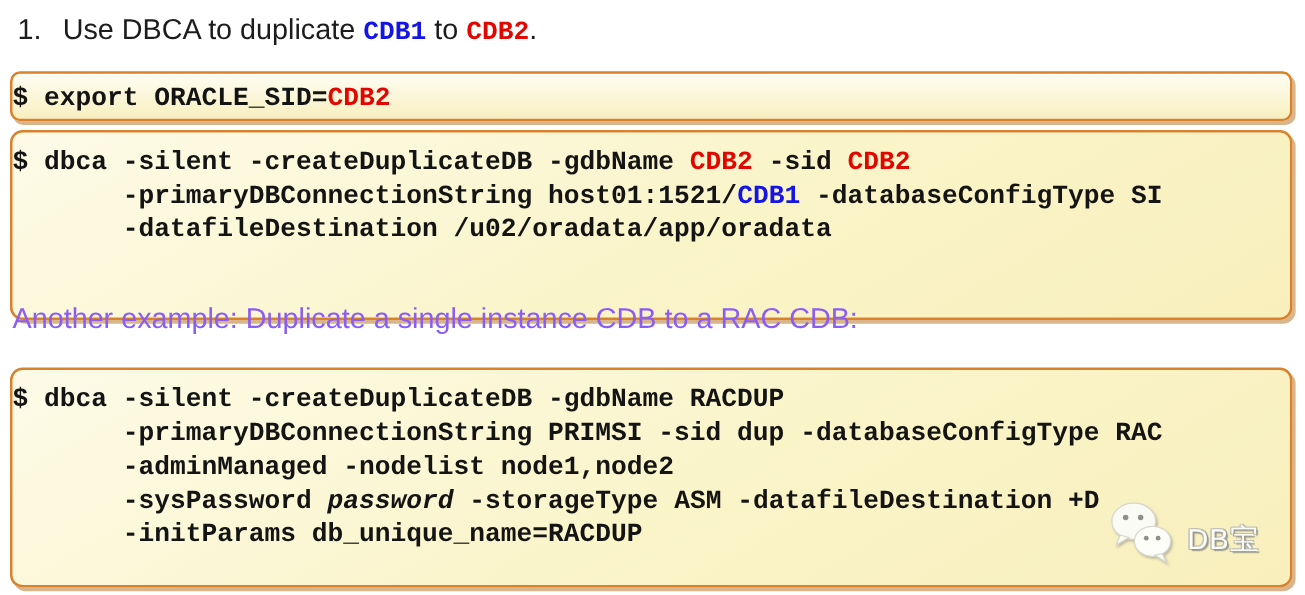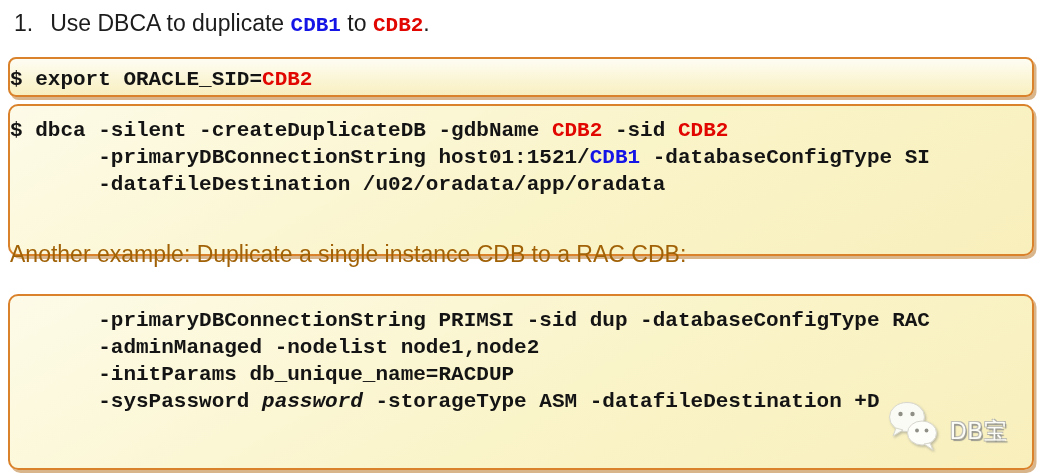--- a/index.html
+++ b/index.html
@@ -21,21 +21,21 @@
   .seg-code-blue {
     font-family:"Liberation Mono", monospace; font-weight:bold;
     color:#1414e6; font-size:21px;
   }
   .seg-code-red {
     font-family:"Liberation Mono", monospace; font-weight:bold;
     color:#e10600; font-size:21px;
   }
   .subheading {
     position:absolute; left:10px; top:241px;
-    font-size:23px; color:#a16207; white-space:nowrap;
+    font-size:23px; color:#8b5cf6; white-space:nowrap;
   }
   
   .code-box {
     position:absolute; left:8px; width:1026px;
     border:2.5px solid #d9822b;
     border-radius:10px;
     box-shadow:2.5px 3px 0 rgba(186,120,44,0.55);
     font-family:"Liberation Mono", monospace;
     font-weight:bold; font-size:21px; color:#141414;
   }
@@ -92,24 +92,25 @@
 
   <div class="code-box box2">
       <div class="code-line"><span class="seg-plain">$ dbca -silent -createDuplicateDB -gdbName </span><span class="seg-red">CDB2</span><span class="seg-plain"> -sid </span><span class="seg-red">CDB2</span></div>
       <div class="code-line"><span class="seg-plain">       -primaryDBConnectionString host01:1521/</span><span class="seg-blue">CDB1</span><span class="seg-plain"> -databaseConfigType SI</span></div>
       <div class="code-line"><span class="seg-plain">       -datafileDestination /u02/oradata/app/oradata</span></div>
     </div>
 
   <div class="subheading">Another example: Duplicate a single instance CDB to a RAC CDB:</div>
 
   <div class="code-box box3">
+      <div class="code-line"><span class="seg-plain">$ dbca -silent -createDuplicateDB -gdbName RACDUP</span></div>
       <div class="code-line"><span class="seg-plain">       -primaryDBConnectionString PRIMSI -sid dup -databaseConfigType RAC</span></div>
       <div class="code-line"><span class="seg-plain">       -adminManaged -nodelist node1,node2</span></div>
+      <div class="code-line"><span class="seg-plain">       -sysPassword </span><span class="seg-italic">password</span><span class="seg-plain"> -storageType ASM -datafileDestination +D</span></div>
       <div class="code-line"><span class="seg-plain">       -initParams db_unique_name=RACDUP</span></div>
-      <div class="code-line"><span class="seg-plain">       -sysPassword </span><span class="seg-italic">password</span><span class="seg-plain"> -storageType ASM -datafileDestination +D</span></div>
     </div>
 
   <div class="watermark">
     <svg class="wm-icon" viewBox="0 0 56 56">
       <g filter="url(#wmshadow)">
 
         <ellipse cx="21" cy="17" rx="17.5" ry="14.5" fill="#fbfbf6" stroke="#d7d7cd" stroke-width="1"></ellipse>
         <path d="M10 28 L7 36 L17 30 Z" fill="#fbfbf6" stroke="#d7d7cd" stroke-width="1"></path>
         <circle cx="14.5" cy="14" r="2.2" fill="#8f8f86"></circle>
         <circle cx="26.5" cy="14" r="2.2" fill="#8f8f86"></circle>

